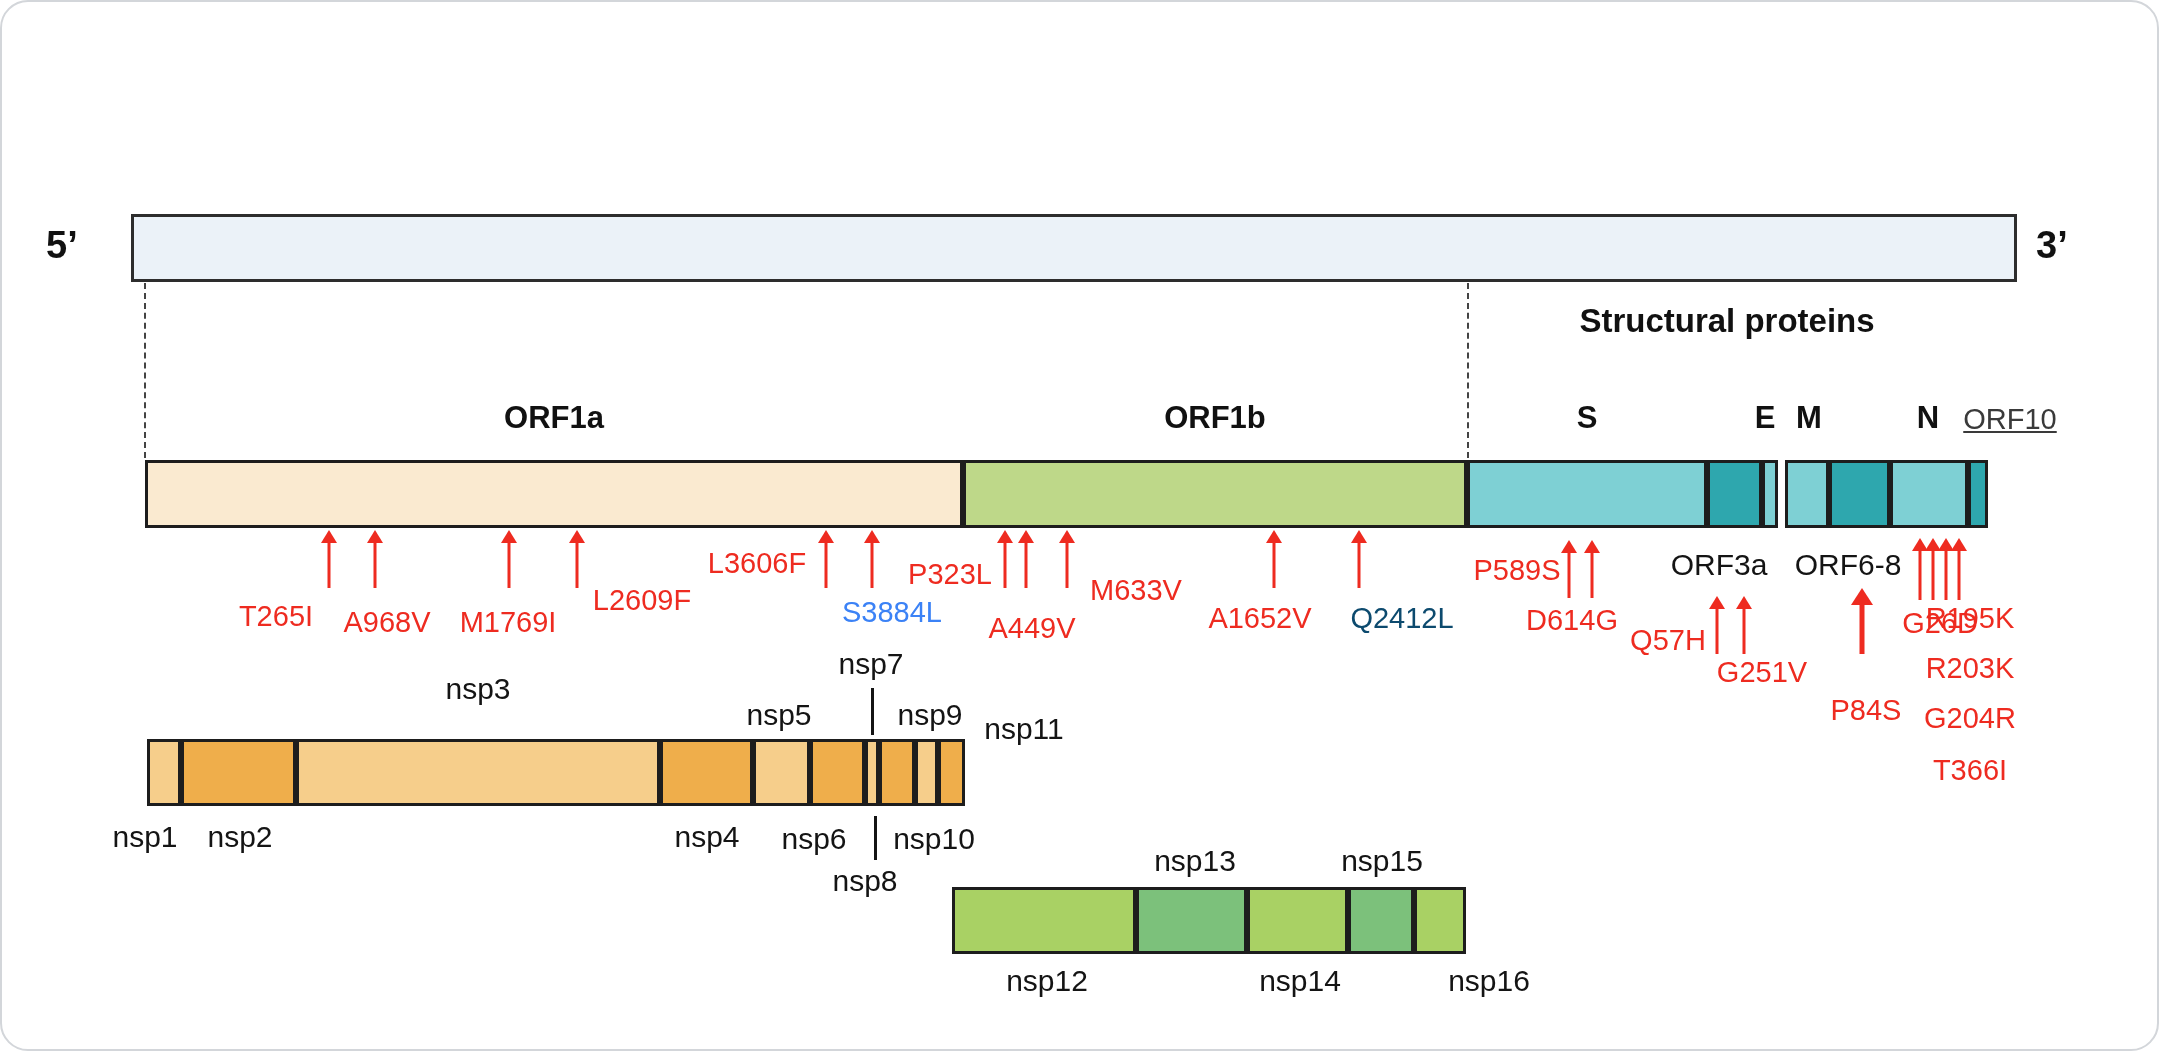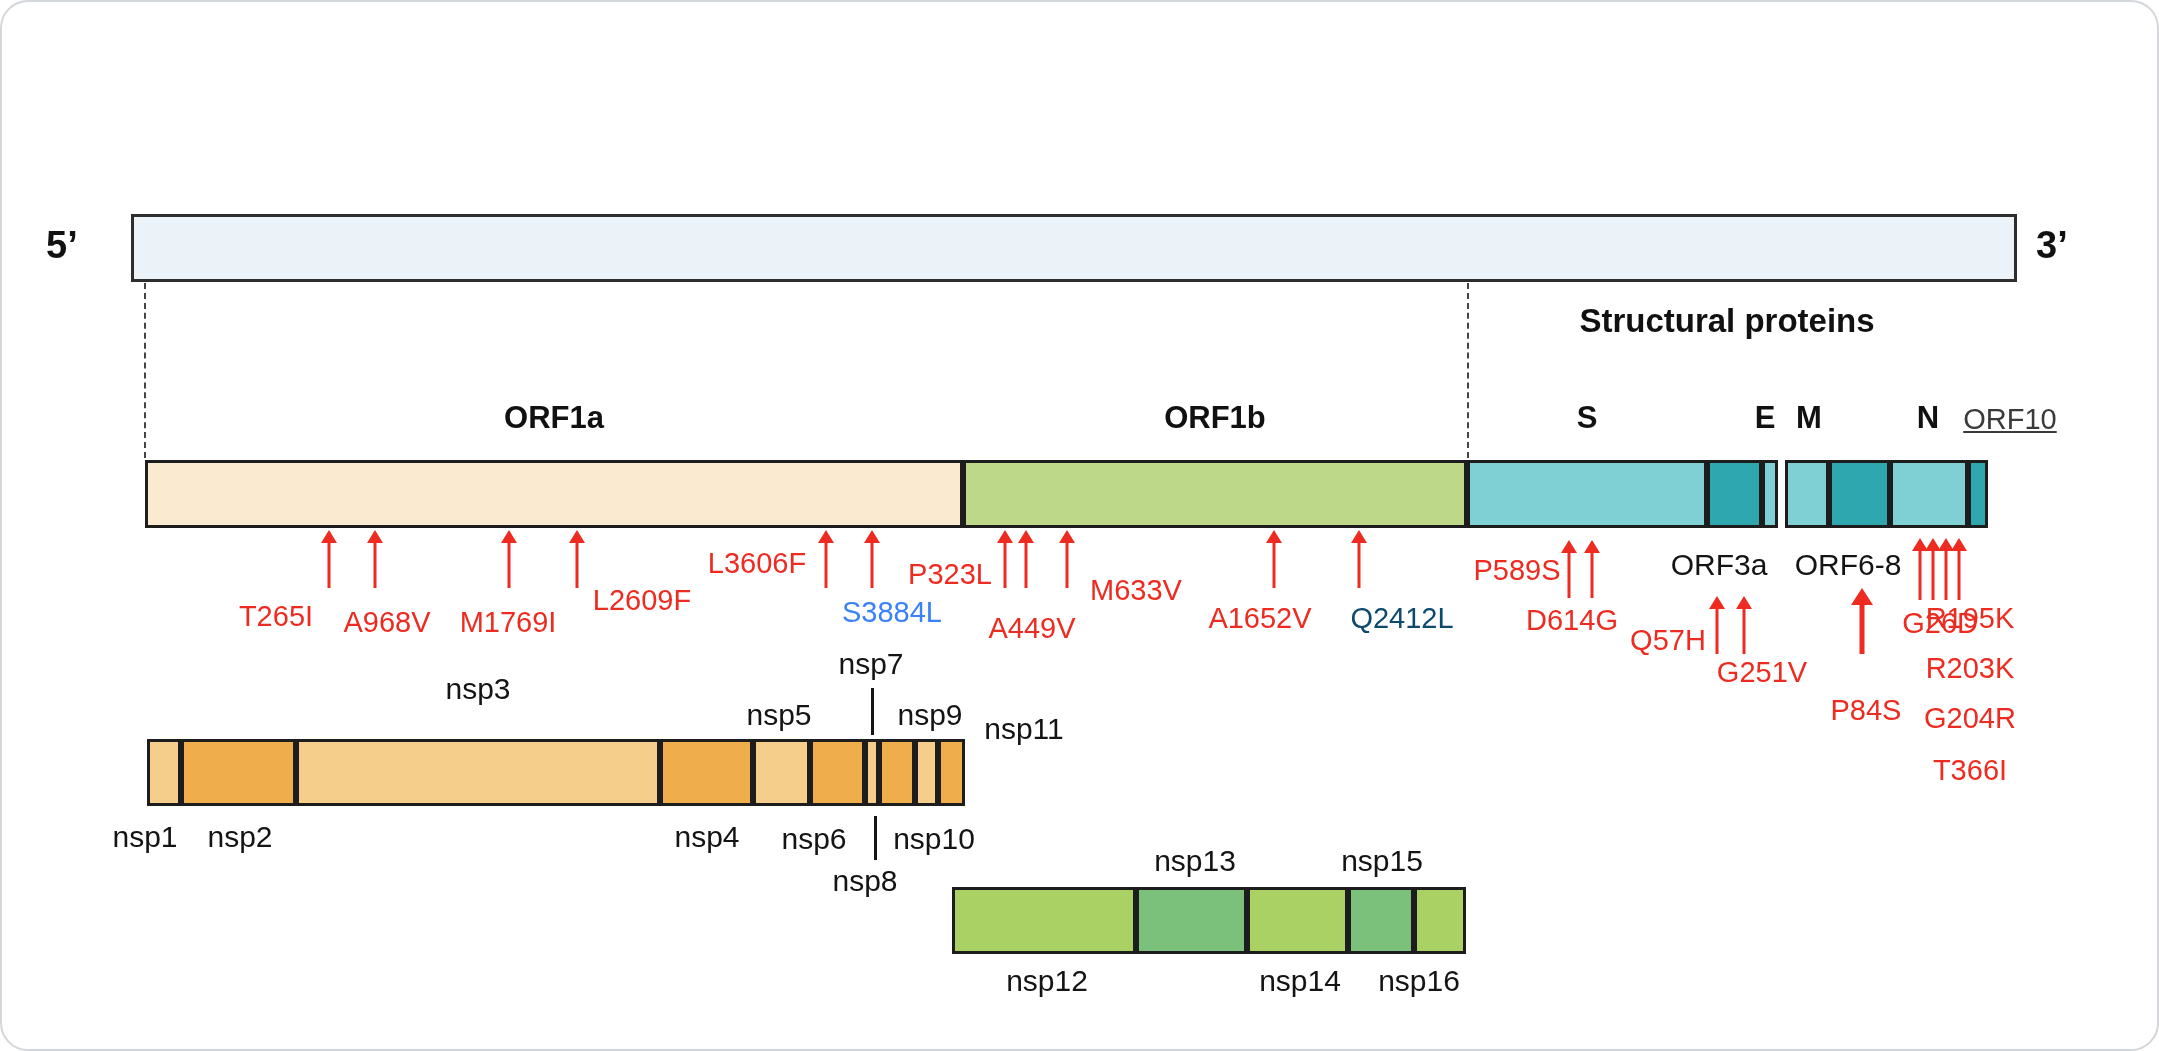--- a/index.html
+++ b/index.html
@@ -193,16 +193,16 @@
   <div class="abs" id="nsp2-layer" style="left:0;top:0;">
       <div class="seg" style="left: 950px; top: 885px; width: 184px; height: 67px; background: rgb(169, 209, 100);"></div>
       <div class="seg" style="left: 1134px; top: 885px; width: 111px; height: 67px; background: rgb(124, 193, 123);"></div>
       <div class="seg" style="left: 1245px; top: 885px; width: 101px; height: 67px; background: rgb(169, 209, 100);"></div>
       <div class="seg" style="left: 1346px; top: 885px; width: 66px; height: 67px; background: rgb(124, 193, 123);"></div>
       <div class="seg" style="left: 1412px; top: 885px; width: 52px; height: 67px; background: rgb(169, 209, 100);"></div>
       <div class="nsp-label" style="left: 1083px; top: 842px;">nsp13</div>
       <div class="nsp-label" style="left: 1270px; top: 842px;">nsp15</div>
       <div class="nsp-label" style="left: 935px; top: 962px;">nsp12</div>
       <div class="nsp-label" style="left: 1188px; top: 962px;">nsp14</div>
-      <div class="nsp-label" style="left: 1307px; top: 962px;">nsp16</div>
+      <div class="nsp-label" style="left: 1377px; top: 962px;">nsp16</div>
     </div>
 
 </div>
 
 </body></html>

